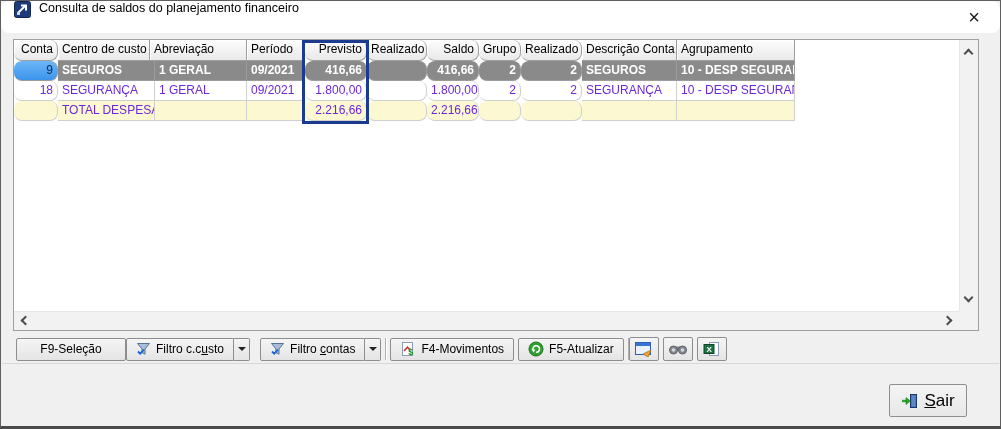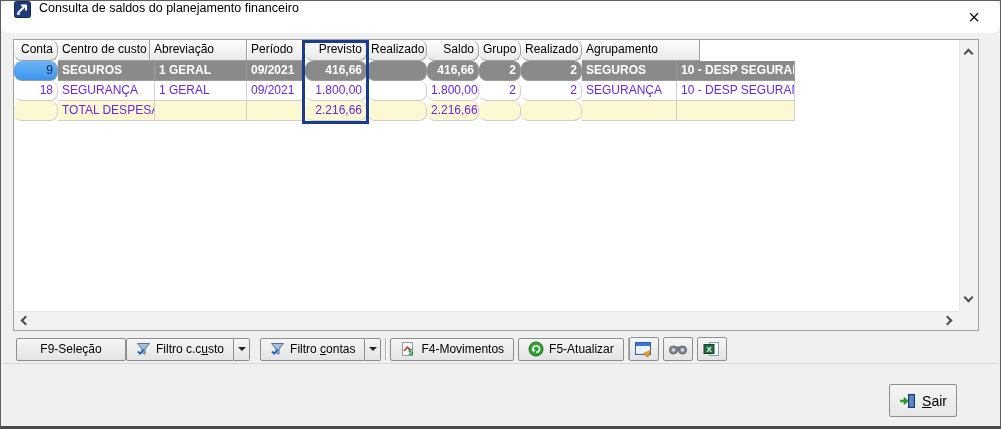--- a/index.html
+++ b/index.html
@@ -94,24 +94,24 @@
   .ibtn {
     width:30px; height:24px; background:linear-gradient(#f5f5f5,#e4e4e4);
     border:1px solid #8e8e8e; border-radius:2px;
     display:inline-flex; align-items:center; justify-content:center; cursor:pointer;
   }
   .mr8{margin-right:0}.mr10{margin-right:10px}.mr4{margin-right:4px}.mr6{margin-right:4px}
   .accel { text-decoration:underline; }
   
   .footer-sep { position:absolute; left:1px; right:1px; top:362px; height:0; border-top:1px solid #d8d8d8; }
   .sair-btn {
-    position:absolute; left:888px; top:383px; width:68px; height:33px;
+    position:absolute; left:888px; top:383px; width:78px; height:33px;
     background:linear-gradient(#f4f4f4,#e7e7e7); border:1px solid #8e8e8e; border-radius:2px;
     display:flex; align-items:center; justify-content:center; gap:6px;
-    font-size:14px; color:#000; cursor:pointer;
+    font-size:17px; color:#000; cursor:pointer;
   }
   .icon { display:inline-flex; }
 </style>
 </head>
 <body>
 
 <div class="window">
 
   <div class="titlebar">
     <span class="app-icon">
@@ -132,20 +132,21 @@
       <div class="hrow">
         <div class="hc c0 r">Conta</div>
         <div class="hc c2">Centro de custo</div>
         <div class="hc c1">Abreviação</div>
         <div class="hc c3">Período</div>
         <div class="hc c4 r">Previsto</div>
         <div class="hc c5 r">Realizado</div>
         <div class="hc c6 r">Saldo</div>
         <div class="hc c7 r">Grupo</div>
         <div class="hc c8 r">Realizado</div>
+        <div class="hc c9">Descrição Conta</div>
         <div class="hc c10">Agrupamento</div>
       </div>
 
       <div class="drow sel">
         <div class="dc c0 r focus">9</div>
         <div class="dc c1">SEGUROS</div>
         <div class="dc c2">1 GERAL</div>
         <div class="dc c3">09/2021</div>
         <div class="dc c4 r">416,66</div>
         <div class="dc c5 r"></div>

